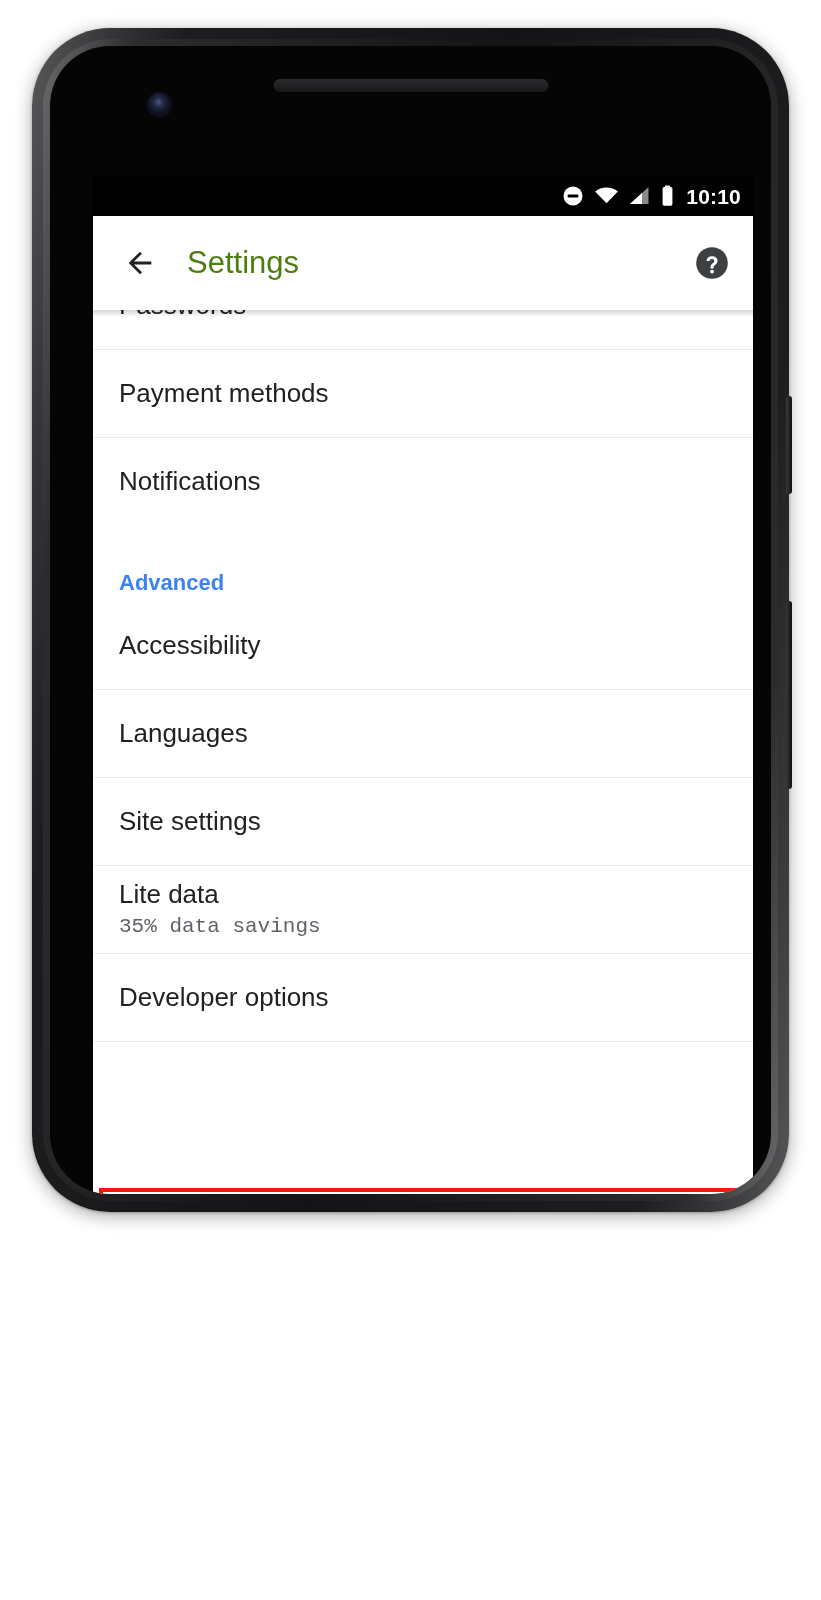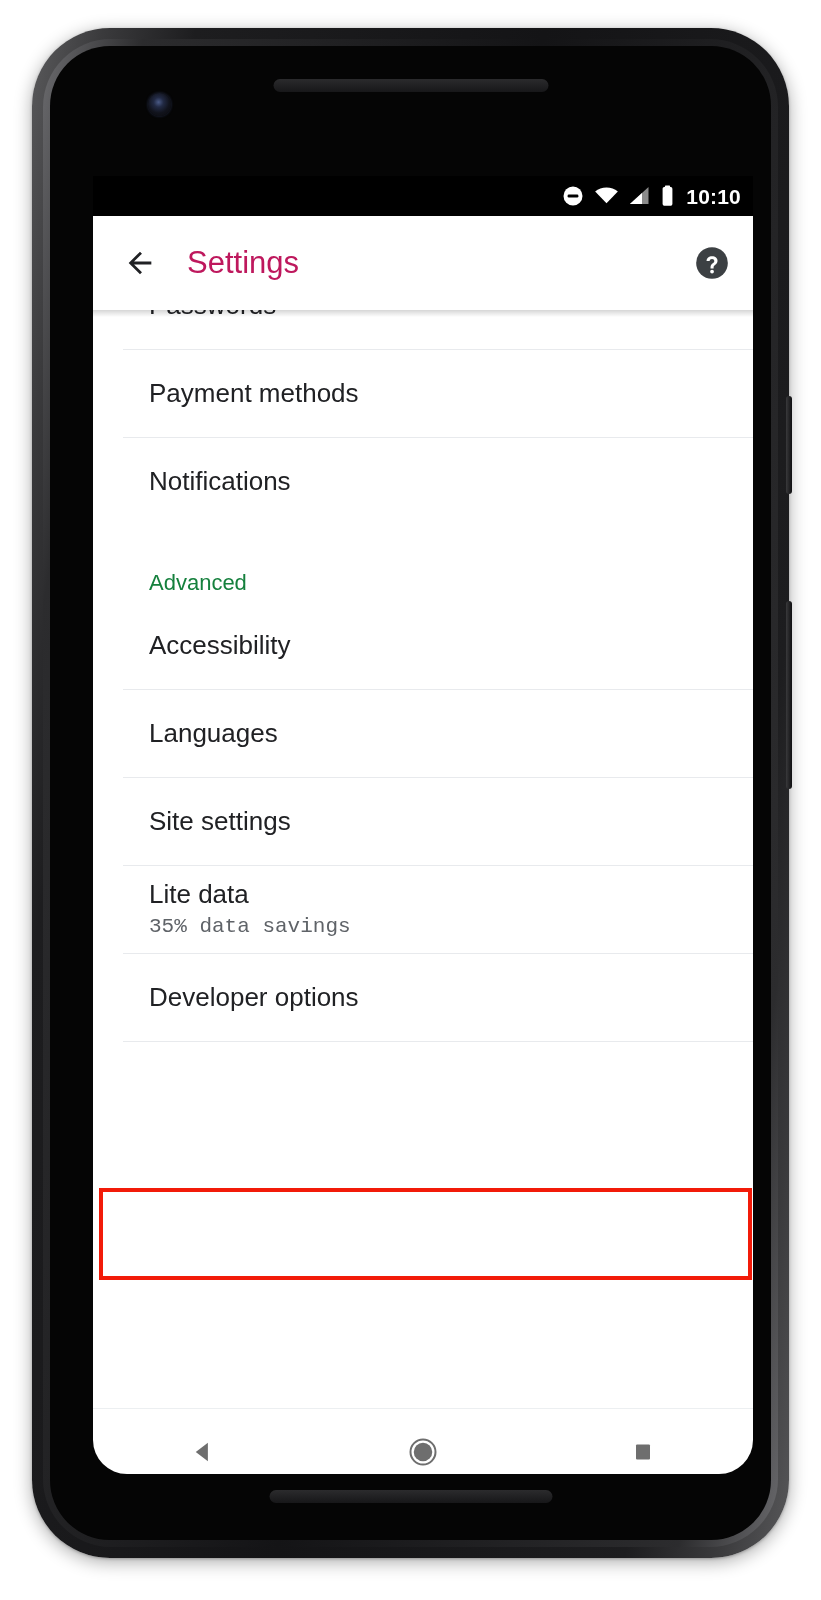--- a/index.html
+++ b/index.html
@@ -19,21 +19,21 @@
     width: 821px;
     height: 1600px;
     background: #ffffff;
   }
 
   .device {
     position: absolute;
     left: 32px;
     top: 28px;
     width: 757px;
-    height: 1530px;
+    height: 1184px;
     border-radius: 78px;
     background:
       linear-gradient(100deg, #5a5a5c 0%, #3a3a3c 7%, #1d1d1f 16%,
                       #141416 50%, #1d1d1f 84%, #3a3a3c 93%, #58585a 100%);
     box-shadow: 0 4px 18px rgba(0,0,0,0.33), 0 1px 3px rgba(0,0,0,0.25);
   }
 
   
   .device-lip {
     position: absolute;
@@ -153,21 +153,21 @@
     width: 46px;
     height: 46px;
     display: flex;
     align-items: center;
     justify-content: center;
     flex: 0 0 auto;
     cursor: pointer;
   }
   .toolbar-title {
     font-size: 31px;
-    color: #be185d;
+    color: #4d7c0f;
     margin-left: 24px;
     flex: 1 1 auto;
     white-space: nowrap;
   }
   .help-btn {
     width: 38px;
     height: 38px;
     flex: 0 0 auto;
     cursor: pointer;
   }
@@ -186,21 +186,20 @@
     height: 7px;
     background: linear-gradient(180deg, rgba(0,0,0,0.16) 0%, rgba(0,0,0,0.0) 100%);
     pointer-events: none;
     z-index: 3;
   }
 
   .list {
     position: relative;
     
     margin-top: -48px;
-    padding-left: 30px;
   }
 
   .row {
     position: relative;
     height: 88px;
     padding: 0 26px;
     display: flex;
     flex-direction: column;
     justify-content: center;
     background: #ffffff;
@@ -232,22 +231,22 @@
   .section-header {
     position: relative;
     height: 76px;
     padding: 0 26px;
     display: flex;
     align-items: flex-end;
     background: #ffffff;
   }
   .section-header .section-label {
     font-size: 22px;
-    font-weight: normal;
-    color: #15803d;
+    font-weight: bold;
+    color: #3b82f6;
     padding-bottom: 6px;
   }
 
   
   .row.tight { height: 78px; }
 
   
   .annotation-box {
     position: absolute;
     left: 6px;

